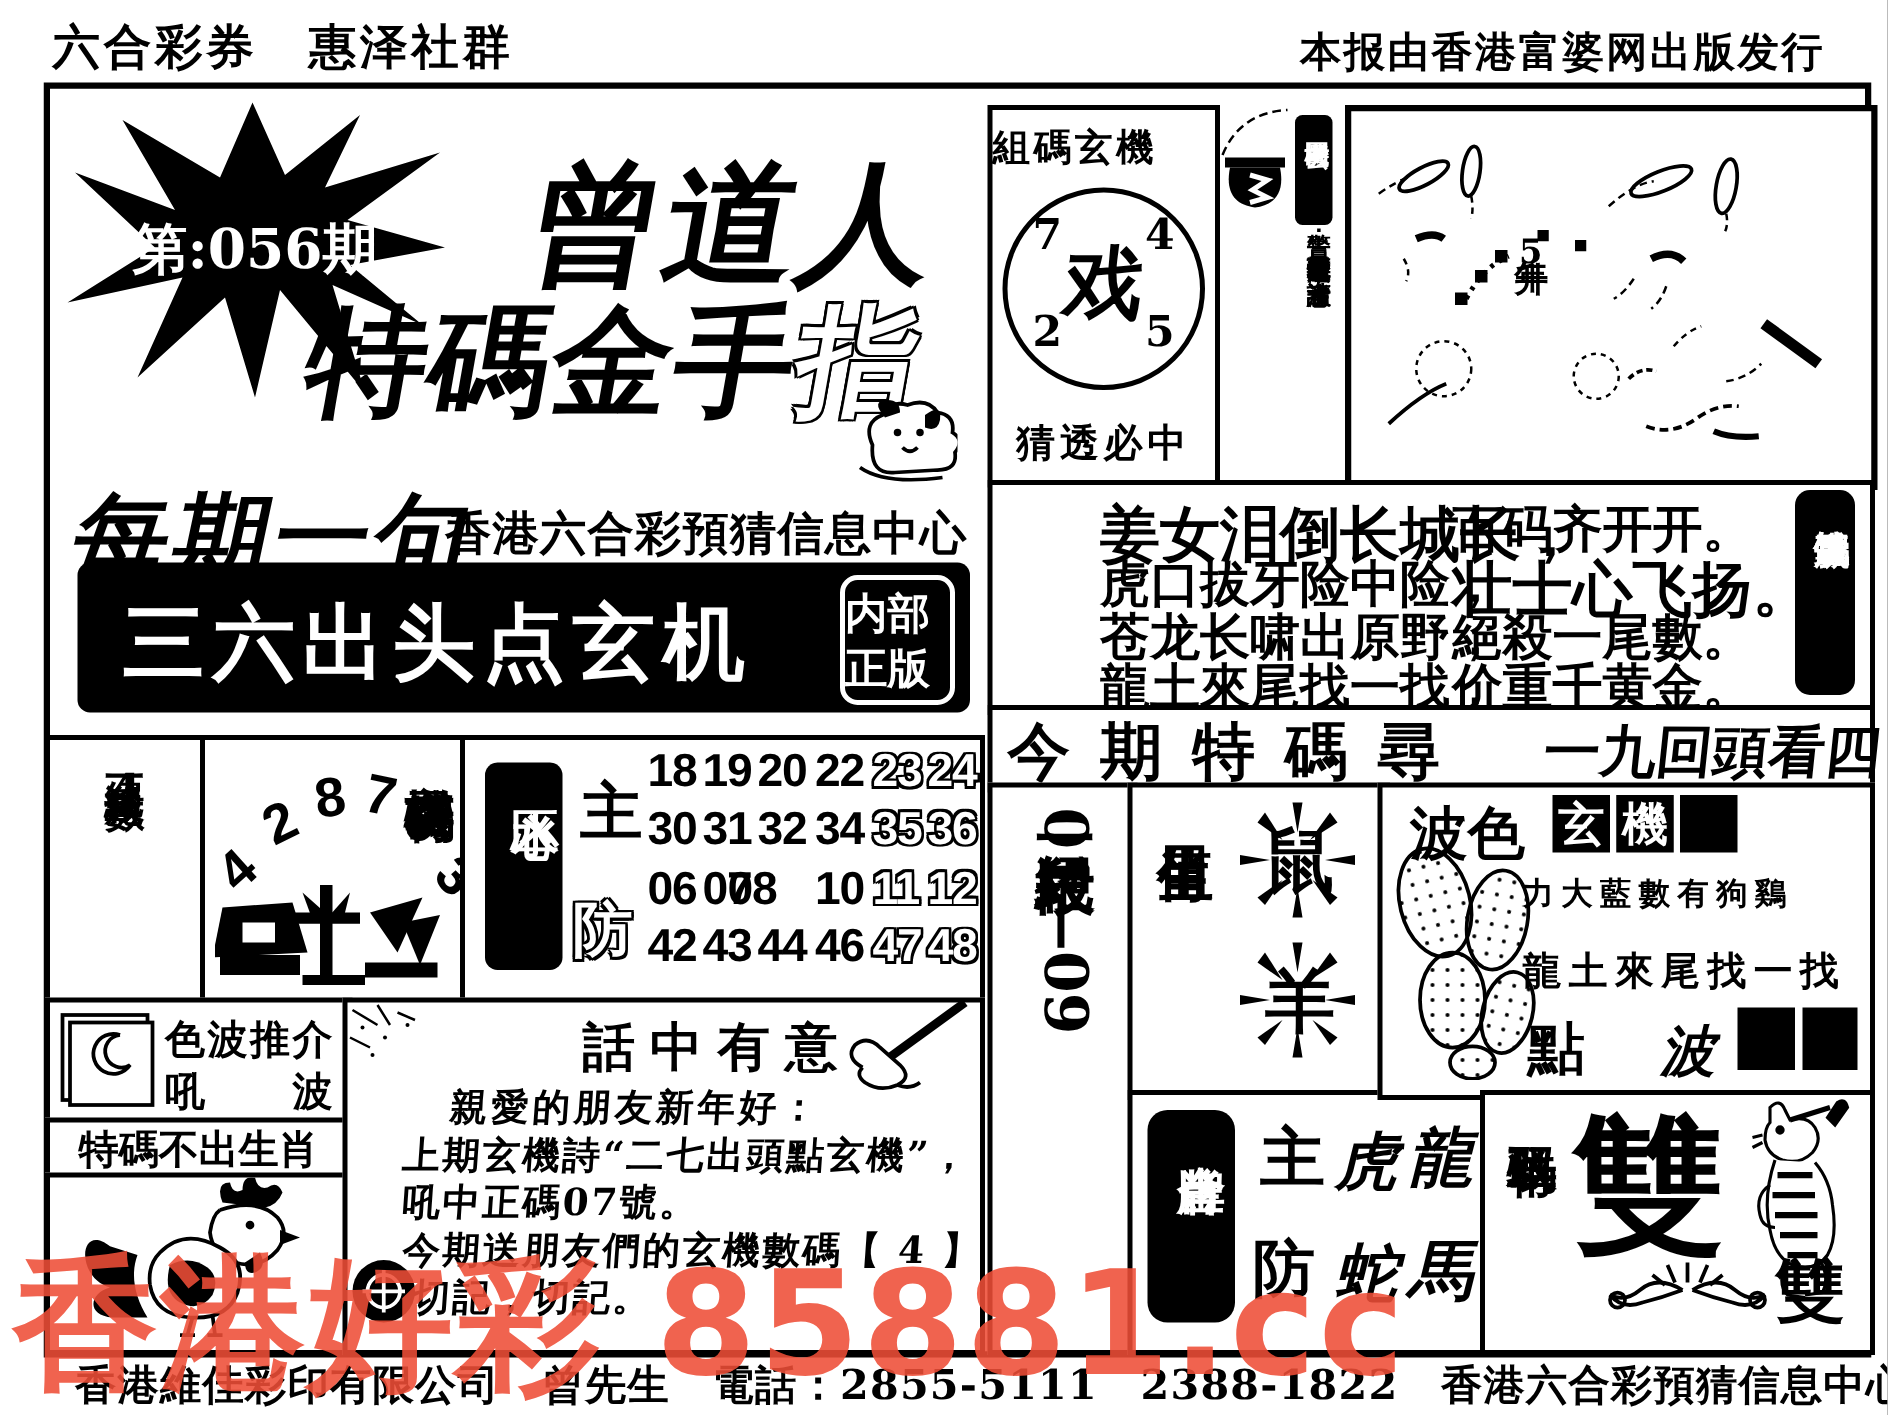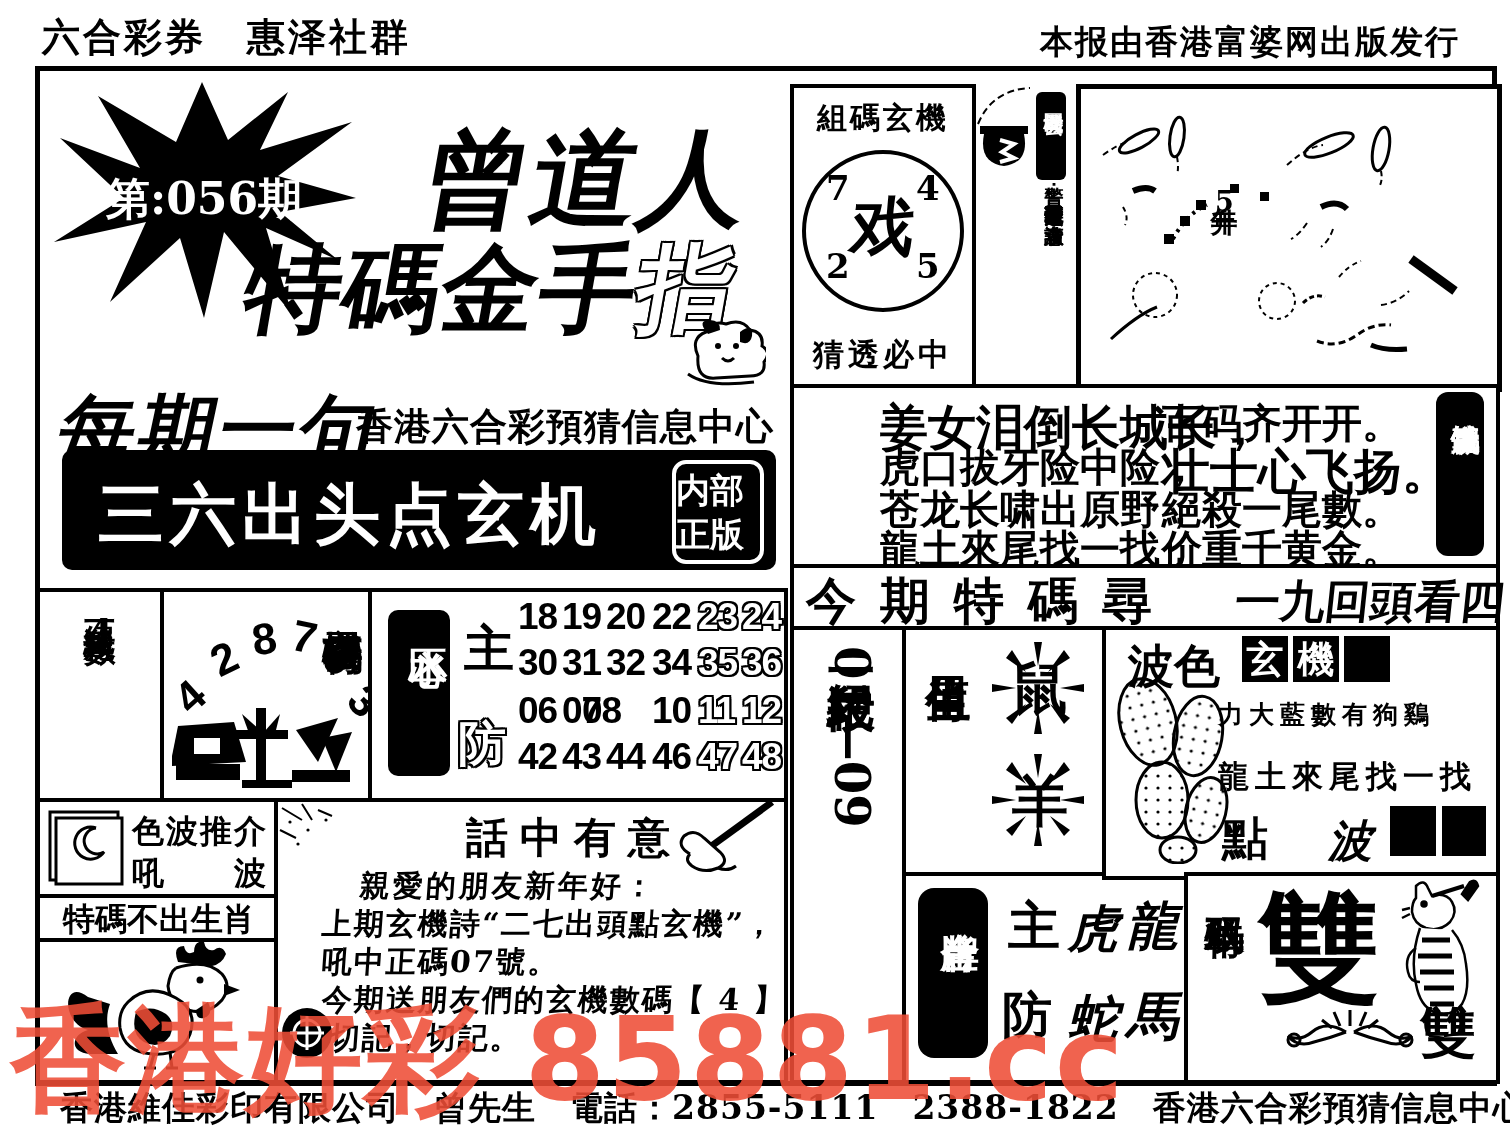--- a/index.html
+++ b/index.html
@@ -176,21 +176,21 @@
   <div class="abs serif" style="left:322px;top:942px;font-size:30px;font-weight:600;transform:skewX(-4deg);letter-spacing:2px">吼中正碼07號。</div>
   <div class="abs serif" style="left:322px;top:980px;font-size:30px;font-weight:600;transform:skewX(-4deg);letter-spacing:2px">今期送朋友們的玄機數碼【 4 】</div>
   <div class="abs serif" style="left:330px;top:1018px;font-size:30px;font-weight:600;transform:skewX(-4deg);letter-spacing:2px">切記，切記。</div>
   <svg class="abs" style="left:280px;top:1006px" width="54" height="54" viewBox="0 0 54 54">
     <circle cx="27" cy="27" r="25" fill="#000"></circle>
     <circle cx="27" cy="27" r="13" fill="none" stroke="#fff" stroke-width="3"></circle>
     <path d="M27,10 v34 M10,27 h34" stroke="#fff" stroke-width="3"></path>
   </svg>
 
   <div class="box" style="left:790px;top:84px;width:178px;height:298px">
-    <div class="serif" style="position:absolute;left:0;top:10px;width:100%;text-align:center;font-size:30px;font-weight:800;letter-spacing:3px">組碼玄機</div>
+    <div class="serif" style="position:absolute;left:0;top:10px;width:100%;text-align:left;font-size:30px;font-weight:800;letter-spacing:3px">組碼玄機</div>
     <div class="abs" style="left:8px;top:62px;width:154px;height:154px;border:4px solid #000;border-radius:50%"></div>
     <span class="abs serif" style="left:32px;top:80px;font-size:34px;font-weight:700">7</span>
     <span class="abs serif" style="left:122px;top:80px;font-size:34px;font-weight:700">4</span>
     <span class="abs serif" style="left:32px;top:158px;font-size:34px;font-weight:700">2</span>
     <span class="abs serif" style="left:122px;top:158px;font-size:34px;font-weight:700">5</span>
     <span class="abs serif" style="left:0;top:96px;width:178px;text-align:center;font-size:64px;font-weight:900;transform:skewX(-6deg)">戏</span>
     <div class="serif" style="position:absolute;left:0;top:246px;width:100%;text-align:center;font-size:31px;font-weight:800;letter-spacing:4px">猜透必中</div>
   </div>
 
   <svg class="abs" style="left:972px;top:82px" width="64" height="86" viewBox="0 0 64 86">

